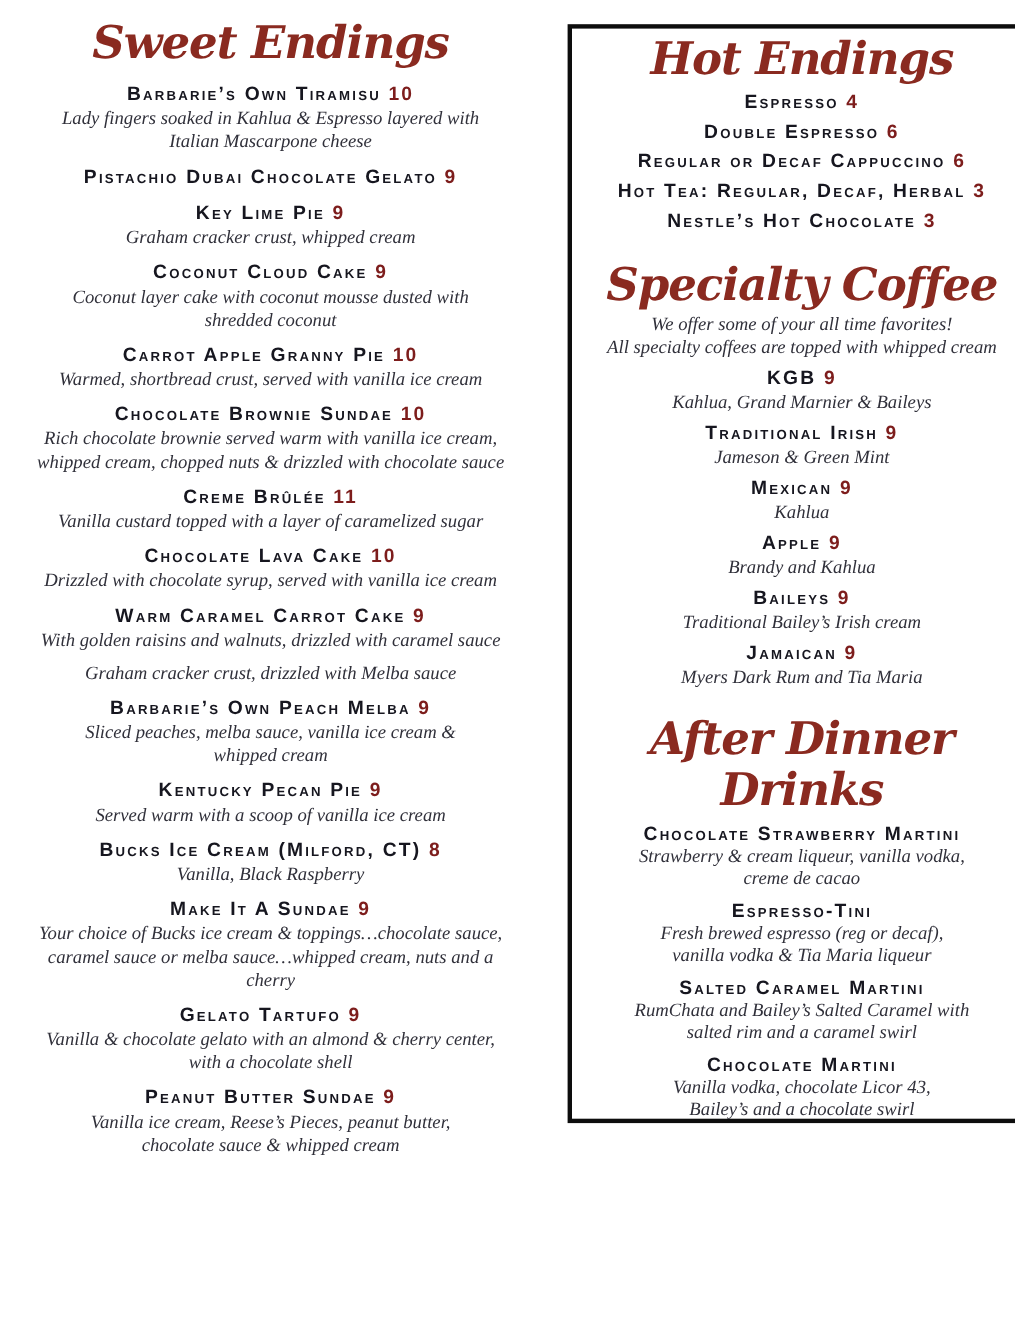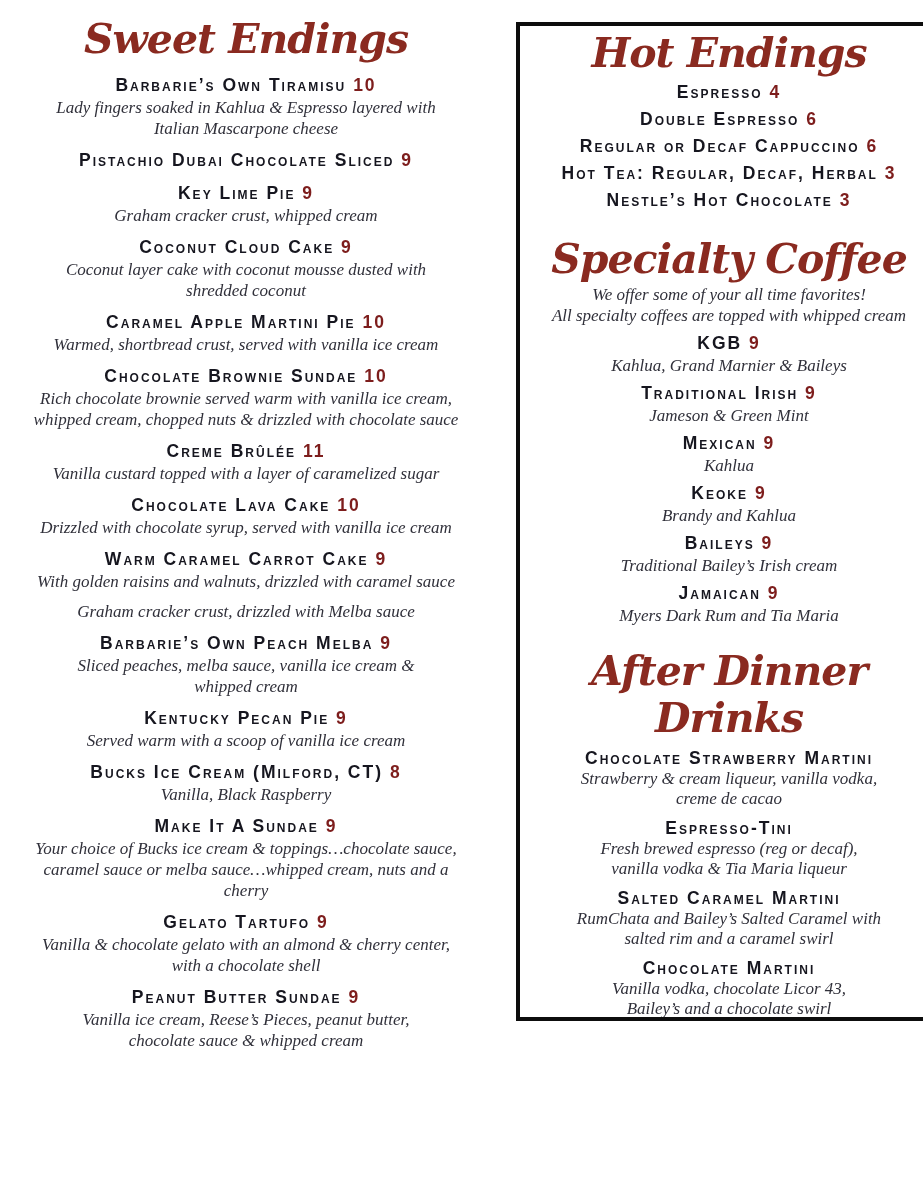--- a/index.html
+++ b/index.html
@@ -90,33 +90,33 @@
 <div class="page">
   <div class="col-left">
     <div class="script-heading">Sweet Endings</div>
     <div id="left-items">
         <div class="menu-item">
           <div class="item-name-line"><span class="item-name">Barbarie’s Own Tiramisu</span> <span class="item-price">10</span></div>
           <div class="item-desc">Lady fingers soaked in Kahlua &amp; Espresso layered with
 Italian Mascarpone cheese</div>
         </div>
         <div class="menu-item">
-          <div class="item-name-line"><span class="item-name">Pistachio Dubai Chocolate Sliced</span> <span class="item-price">9</span></div>
+          <div class="item-name-line"><span class="item-name">Pistachio Dubai Chocolate Gelato</span> <span class="item-price">9</span></div>
         </div>
         <div class="menu-item">
           <div class="item-name-line"><span class="item-name">Key Lime Pie</span> <span class="item-price">9</span></div>
           <div class="item-desc">Graham cracker crust, whipped cream</div>
         </div>
         <div class="menu-item">
           <div class="item-name-line"><span class="item-name">Coconut Cloud Cake</span> <span class="item-price">9</span></div>
           <div class="item-desc">Coconut layer cake with coconut mousse dusted with
 shredded coconut</div>
         </div>
         <div class="menu-item">
-          <div class="item-name-line"><span class="item-name">Caramel Apple Martini Pie</span> <span class="item-price">10</span></div>
+          <div class="item-name-line"><span class="item-name">Carrot Apple Granny Pie</span> <span class="item-price">10</span></div>
           <div class="item-desc">Warmed, shortbread crust, served with vanilla ice cream</div>
         </div>
         <div class="menu-item">
           <div class="item-name-line"><span class="item-name">Chocolate Brownie Sundae</span> <span class="item-price">10</span></div>
           <div class="item-desc">Rich chocolate brownie served warm with vanilla ice cream,
 whipped cream, chopped nuts &amp; drizzled with chocolate sauce</div>
         </div>
         <div class="menu-item">
           <div class="item-name-line"><span class="item-name">Creme Brûlée</span> <span class="item-price">11</span></div>
           <div class="item-desc">Vanilla custard topped with a layer of caramelized sugar</div>
@@ -191,21 +191,21 @@
         </div>
         <div class="menu-item">
           <div class="item-name-line"><span class="item-name">Traditional Irish</span> <span class="item-price">9</span></div>
           <div class="item-desc">Jameson &amp; Green Mint</div>
         </div>
         <div class="menu-item">
           <div class="item-name-line"><span class="item-name">Mexican</span> <span class="item-price">9</span></div>
           <div class="item-desc">Kahlua</div>
         </div>
         <div class="menu-item">
-          <div class="item-name-line"><span class="item-name">Keoke</span> <span class="item-price">9</span></div>
+          <div class="item-name-line"><span class="item-name">Apple</span> <span class="item-price">9</span></div>
           <div class="item-desc">Brandy and Kahlua</div>
         </div>
         <div class="menu-item">
           <div class="item-name-line"><span class="item-name">Baileys</span> <span class="item-price">9</span></div>
           <div class="item-desc">Traditional Bailey’s Irish cream</div>
         </div>
         <div class="menu-item">
           <div class="item-name-line"><span class="item-name">Jamaican</span> <span class="item-price">9</span></div>
           <div class="item-desc">Myers Dark Rum and Tia Maria</div>
         </div>

